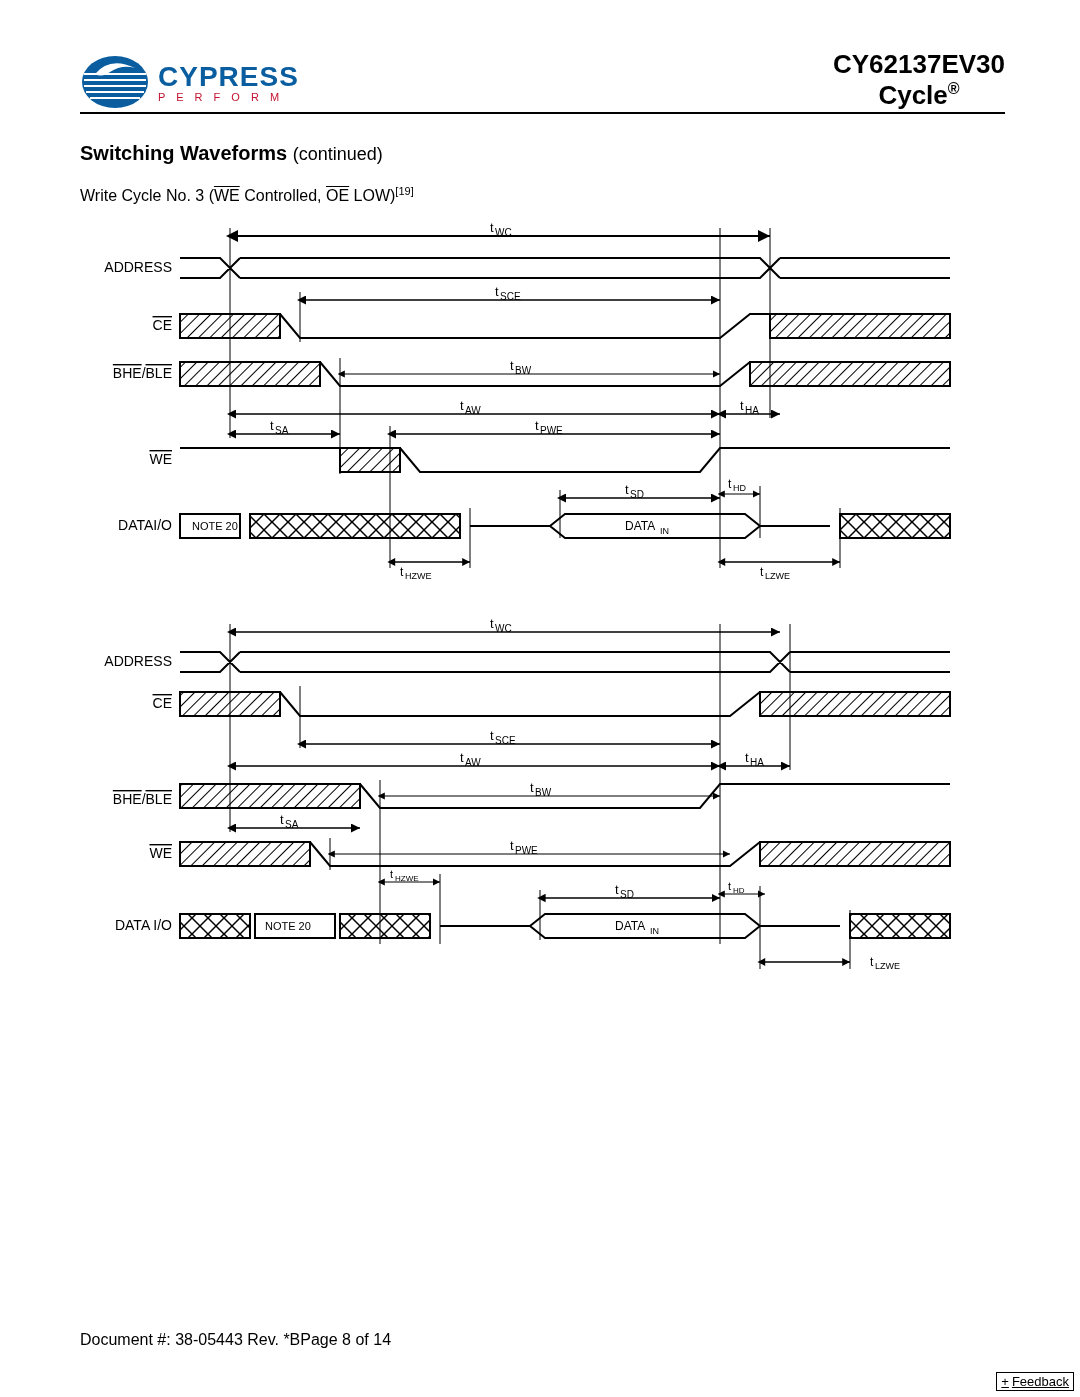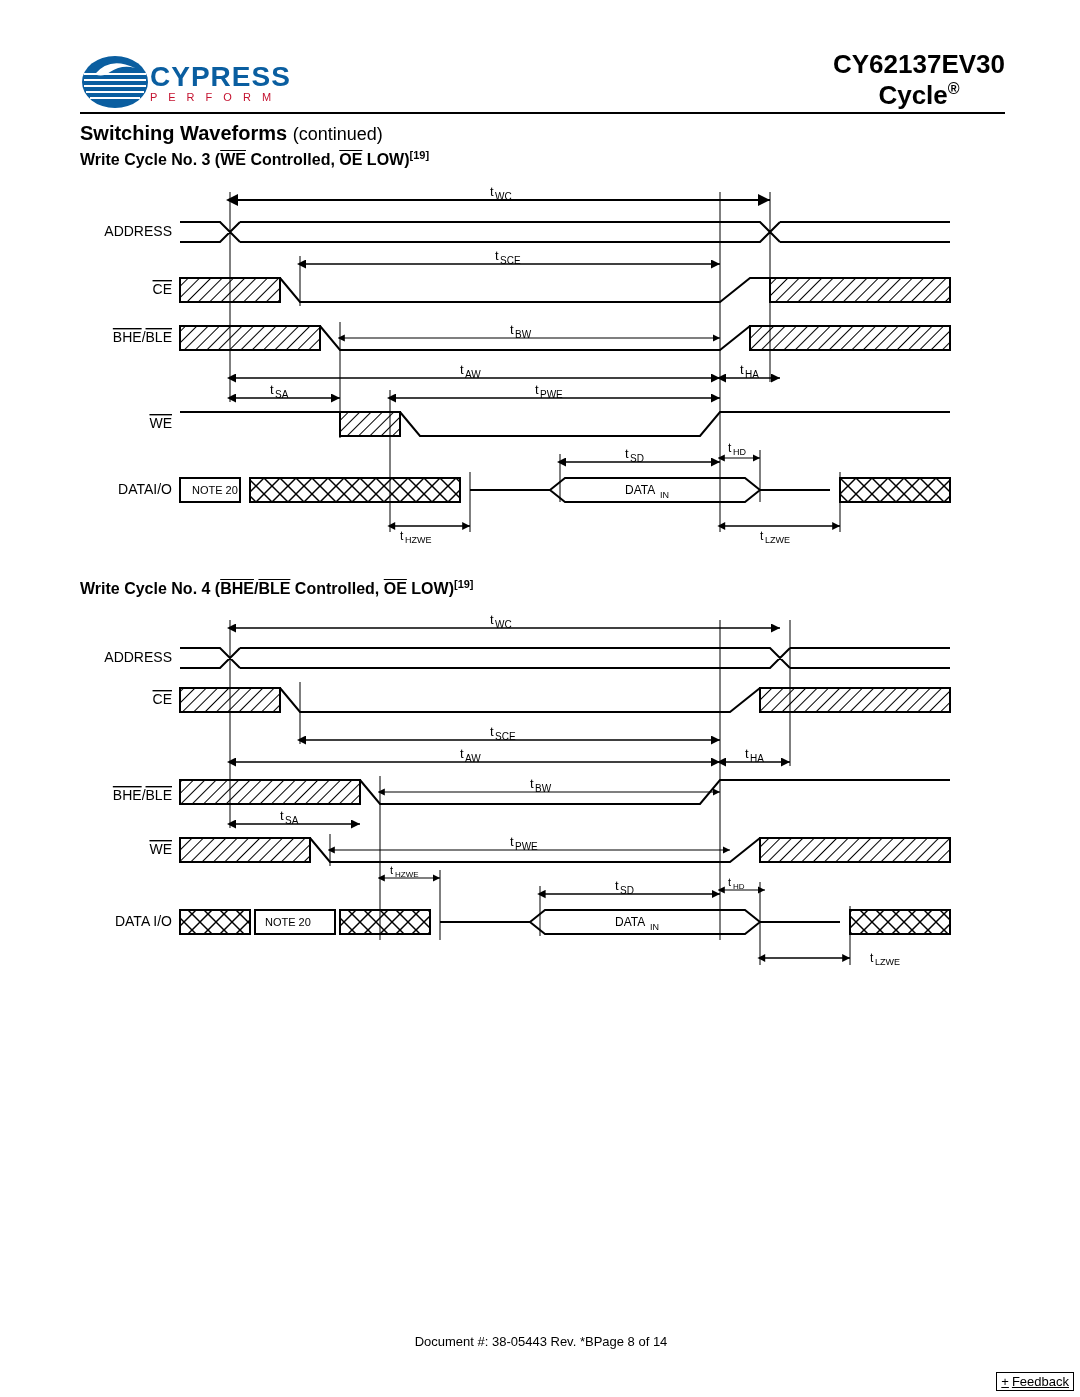--- a/index.html
+++ b/index.html
@@ -1,29 +1,29 @@
 <!DOCTYPE html>
 <html><head>
 <meta charset="utf-8">
 <style>
   html,body{margin:0;padding:0;background:#fff;font-family:Arial,Helvetica,sans-serif;color:#000}
   .page{width:1080px;height:1397px;position:relative;box-sizing:border-box;padding:50px 75px 60px 80px}
   .header{display:flex;justify-content:space-between;align-items:flex-end;border-bottom:2px solid #000;padding-bottom:2px;margin-bottom:2px}
-  .logo-wrap{display:flex;align-items:center;}
+  .logo-wrap{display:flex;align-items:center;gap:8px}
   .logo-text{color:#0a5ea0;font-weight:600;font-size:28px;letter-spacing:1px}
   .logo-sub{color:#c4122f;font-size:11px;letter-spacing:4px;font-weight:400;margin-top:-2px}
   .part-title{text-align:center;font-weight:700;font-size:26px;line-height:1.15}
   .reg{font-size:16px;vertical-align:super}
-  .section-title{font-weight:700;font-size:20px;margin-top:8px}
+  .section-title{font-weight:700;font-size:20px;margin-top:28px}
   .section-title .cont{font-weight:400;font-size:18px}
-  .sub-title{font-weight:700;font-size:16px;margin-top:4px}
+  .sub-title{font-weight:400;font-size:16px;margin-top:20px}
   .ov{text-decoration:overline}
   .sup{font-size:11px;vertical-align:super}
   .diagram{margin:12px 0 22px 0}
-  .footer{position:absolute;left:80px;right:78px;bottom:48px;display:flex;justify-content:center;font-size:13px}
+  .footer{position:absolute;left:80px;right:78px;bottom:48px;display:flex;justify-content:flex-start;font-size:16px}
   .feedback{position:absolute;right:6px;bottom:6px;border:1px solid #000;font-size:13px;padding:1px 4px;text-decoration:underline;display:flex;align-items:center;gap:3px}
   svg text{font-family:Arial,Helvetica,sans-serif}
 </style>
 </head>
 <body>
 
 <div class="page">
 
   <div>
     <div class="header">
@@ -165,23 +165,20 @@
         <line x1="390" y1="290" x2="390" y2="350"></line>
         <line x1="480" y1="272" x2="480" y2="320"></line>
         <line x1="640" y1="10" x2="640" y2="350"></line>
         <line x1="680" y1="268" x2="680" y2="320"></line>
         <line x1="690" y1="10" x2="690" y2="200"></line>
         <line x1="760" y1="290" x2="760" y2="350"></line>
       </g>
     </svg>
   </div>
 
-  <div class="sub-title">
-    <span>Write Cycle No. 4 (</span><span class="ov">BHE</span><span>/</span><span class="ov">BLE</span><span> Controlled, </span><span class="ov">OE</span><span> LOW)</span><span class="sup">[19]</span>
-  </div>
 
   <div class="diagram">
     <svg width="910" height="380" viewBox="0 0 910 380">
       <defs>
         <pattern id="hatch2" width="8" height="8" patternUnits="userSpaceOnUse" patternTransform="rotate(45)">
           <rect width="8" height="8" fill="#fff"></rect>
             <line x1="0" y1="0" x2="0" y2="8" stroke="#000" stroke-width="2"></line>
         </pattern>
         <pattern id="cross2" width="16" height="16" patternUnits="userSpaceOnUse">
           <rect width="16" height="16" fill="#fff"></rect>

